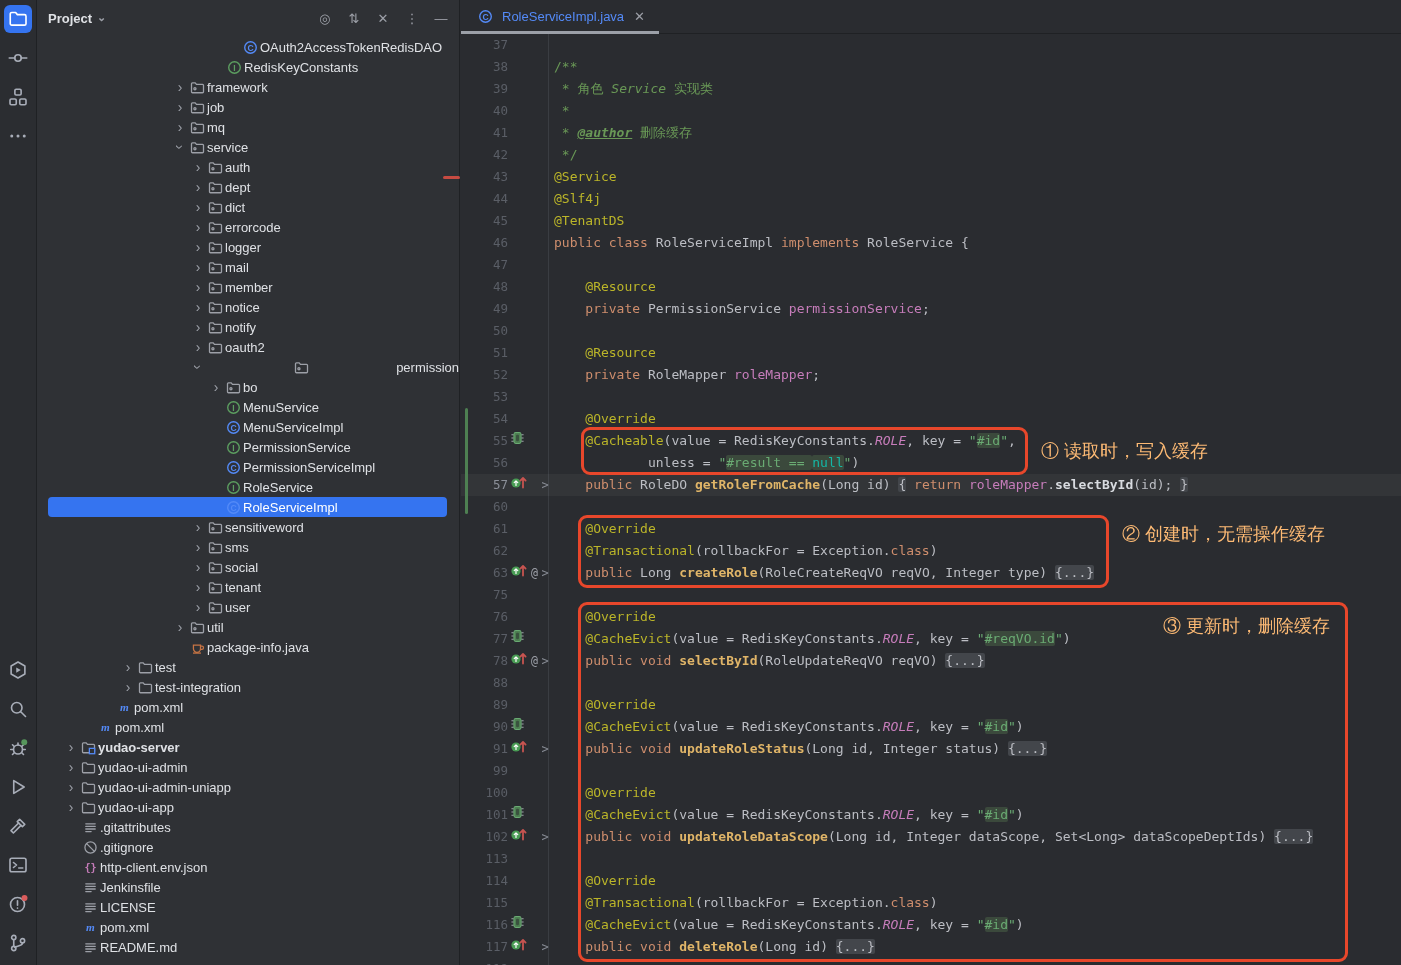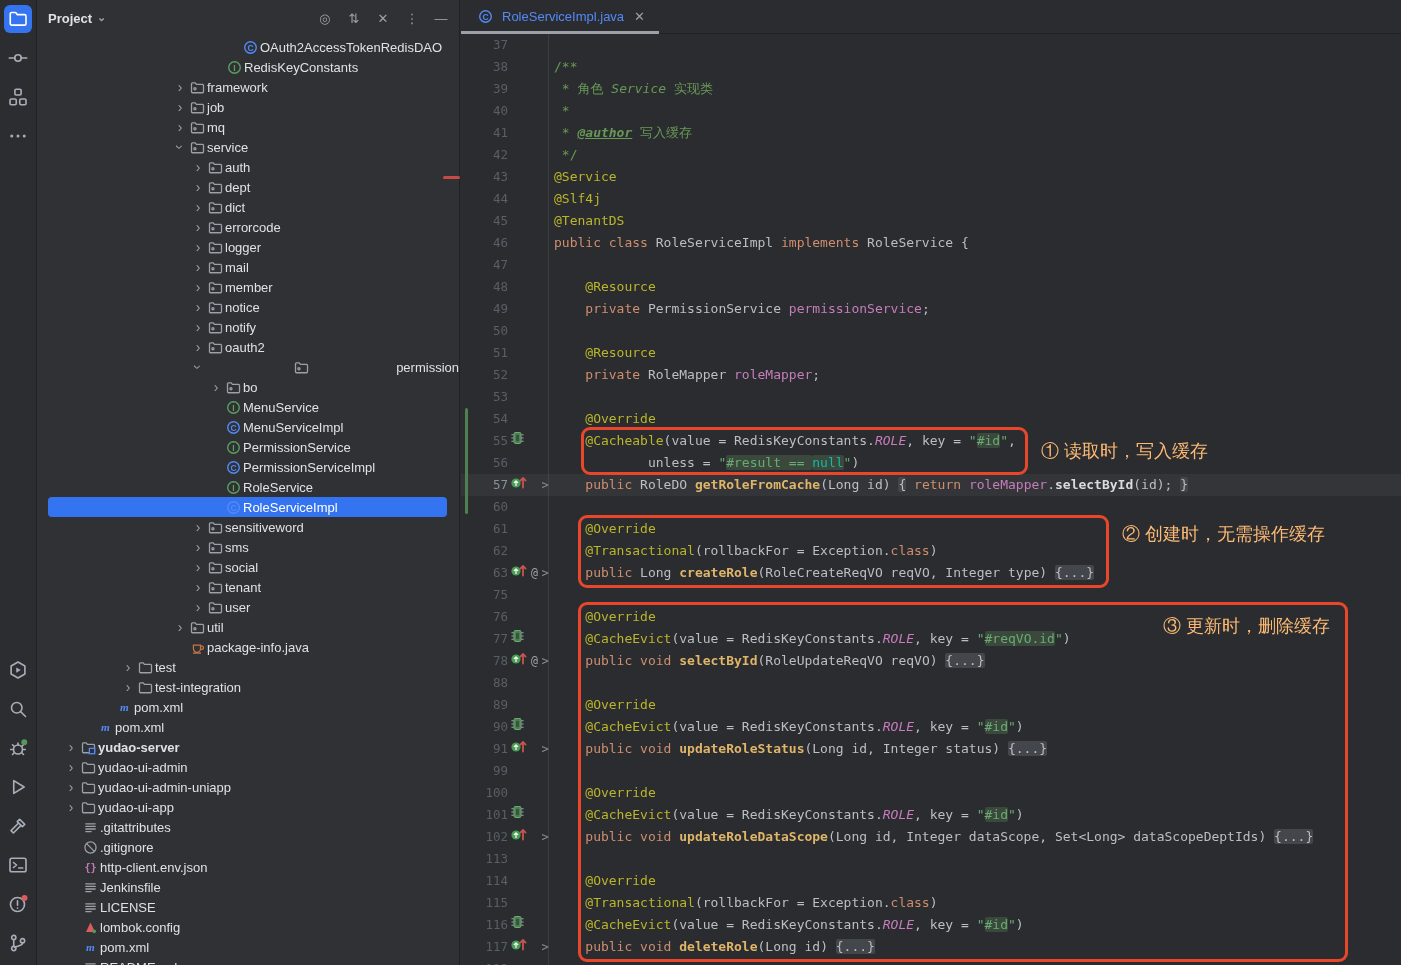--- a/index.html
+++ b/index.html
@@ -576,29 +576,20 @@
           <span class="ticon">
             <svg width="15" height="15" viewBox="0 0 14 14">
               <path fill="none" stroke="#9da0a8" stroke-width="1.2" stroke-linecap="round" stroke-linejoin="round" d="M2.6 3.6h8.8M2.6 6h8.8M2.6 8.4h8.8M2.6 10.8h5"></path>
             </svg>
           </span>
           <span class="lbl">LICENSE</span>
         </div>
         <div class="tr" style="padding-left: 46px;">
           <span class="ticon">
             <svg width="15" height="15" viewBox="0 0 14 14">
-              <path fill="#db5c5c" d="M7 2.4l4.2 8.8H2.8z"></path>
-              <circle fill="#57965c" cx="10.4" cy="10.6" r="1.8"></circle>
-            </svg>
-          </span>
-          <span class="lbl">lombok.config</span>
-        </div>
-        <div class="tr" style="padding-left: 46px;">
-          <span class="ticon">
-            <svg width="15" height="15" viewBox="0 0 14 14">
               <text x="7" y="10.6" font-size="10.5" font-style="italic" font-weight="bold" fill="#548af7" text-anchor="middle" font-family="Liberation Serif,serif">m</text>
             </svg>
           </span>
           <span class="lbl">pom.xml</span>
         </div>
         <div class="tr" style="padding-left: 46px;">
           <span class="ticon">
             <svg width="15" height="15" viewBox="0 0 14 14">
               <path fill="none" stroke="#9da0a8" stroke-width="1.2" stroke-linecap="round" stroke-linejoin="round" d="M2.6 3.6h8.8M2.6 6h8.8M2.6 8.4h8.8M2.6 10.8h5"></path>
             </svg>
@@ -619,21 +610,21 @@
           </span>
         <span>RoleServiceImpl.java</span>
         <span class="tabclose">✕</span>
       </div>
     </div>
     <div class="code" id="code">
         <div class="cl"><span class="ln">37</span><span class="ct"></span></div>
         <div class="cl"><span class="ln">38</span><span class="ct"><span class="c">/**</span></span></div>
         <div class="cl"><span class="ln">39</span><span class="ct"><span class="c"> * 角色 </span><span class="ci">Service</span><span class="c"> 实现类</span></span></div>
         <div class="cl"><span class="ln">40</span><span class="ct"><span class="c"> *</span></span></div>
-        <div class="cl"><span class="ln">41</span><span class="ct"><span class="c"> * </span><span class="ctag">@author</span><span class="c"> 写入缓存</span></span></div>
+        <div class="cl"><span class="ln">41</span><span class="ct"><span class="c"> * </span><span class="ctag">@author</span><span class="c"> 删除缓存</span></span></div>
         <div class="cl"><span class="ln">42</span><span class="ct"><span class="c"> */</span></span></div>
         <div class="cl"><span class="ln">43</span><span class="ct"><span class="a">@Service</span></span></div>
         <div class="cl"><span class="ln">44</span><span class="ct"><span class="a">@Slf4j</span></span></div>
         <div class="cl"><span class="ln">45</span><span class="ct"><span class="a">@TenantDS</span></span></div>
         <div class="cl"><span class="ln">46</span><span class="ct"><span class="k">public class </span><span class="p">RoleServiceImpl </span><span class="k">implements </span><span class="p">RoleService {</span></span></div>
         <div class="cl"><span class="ln">47</span><span class="ct"></span></div>
         <div class="cl"><span class="ln">48</span><span class="ct"><span class="p">    </span><span class="a">@Resource</span></span></div>
         <div class="cl"><span class="ln">49</span><span class="ct"><span class="p">    </span><span class="k">private </span><span class="p">PermissionService </span><span class="f">permissionService</span><span class="p">;</span></span></div>
         <div class="cl"><span class="ln">50</span><span class="ct"></span></div>
         <div class="cl"><span class="ln">51</span><span class="ct"><span class="p">    </span><span class="a">@Resource</span></span></div>

